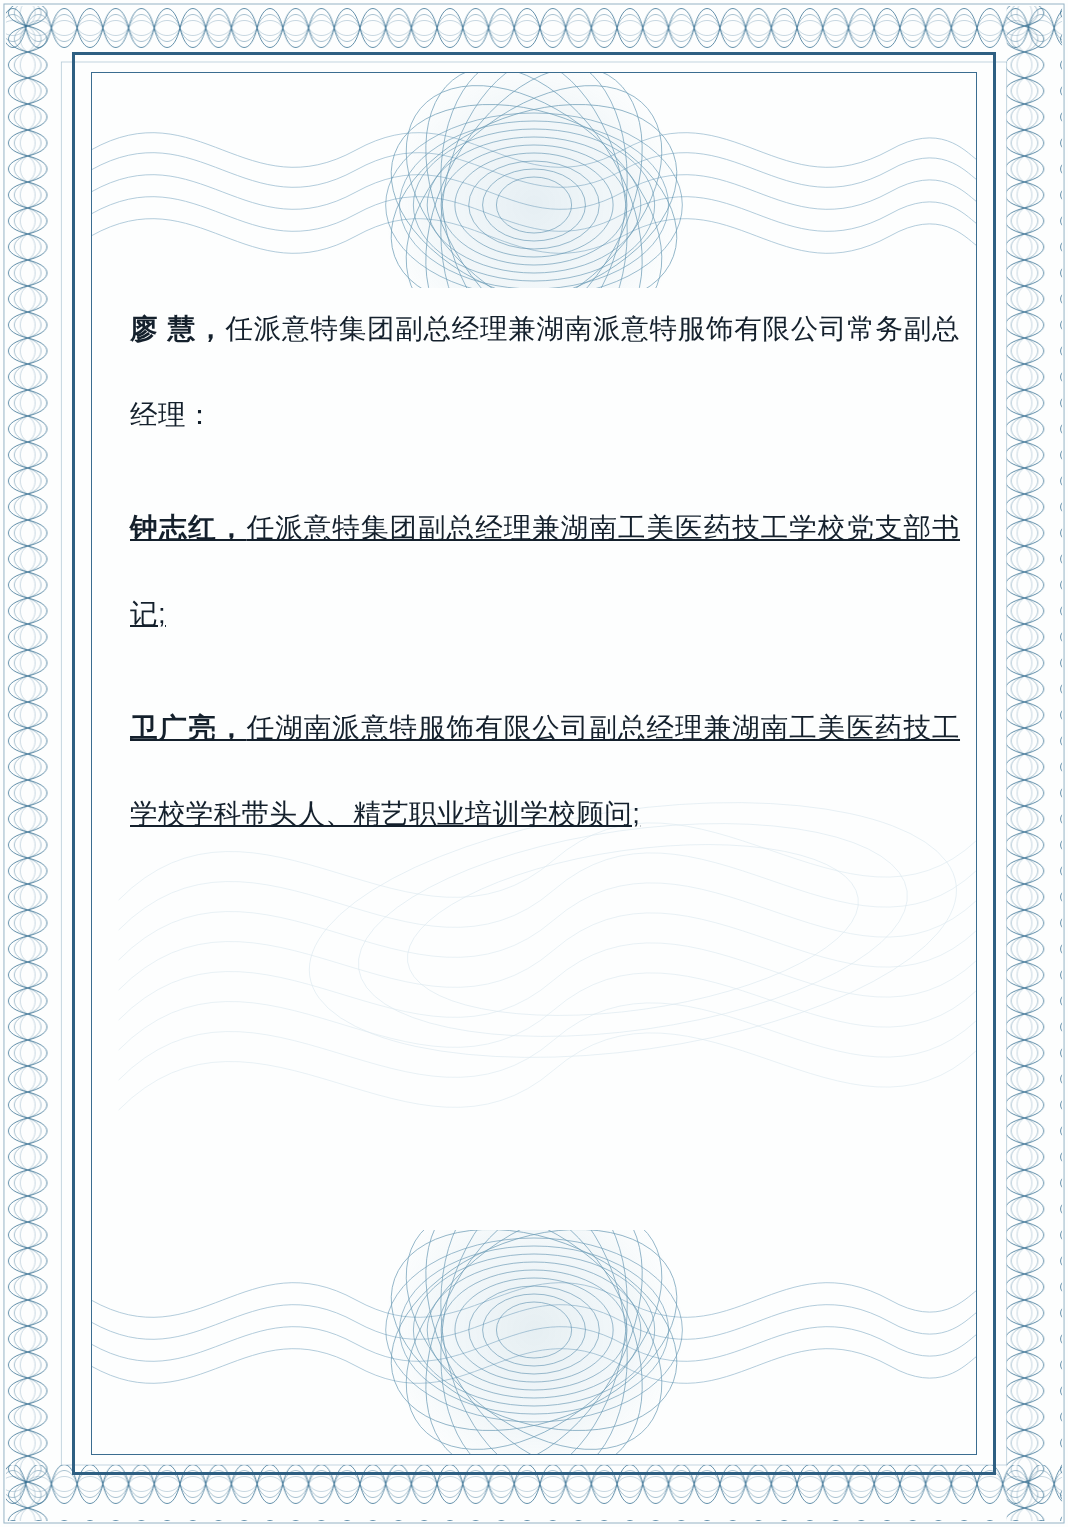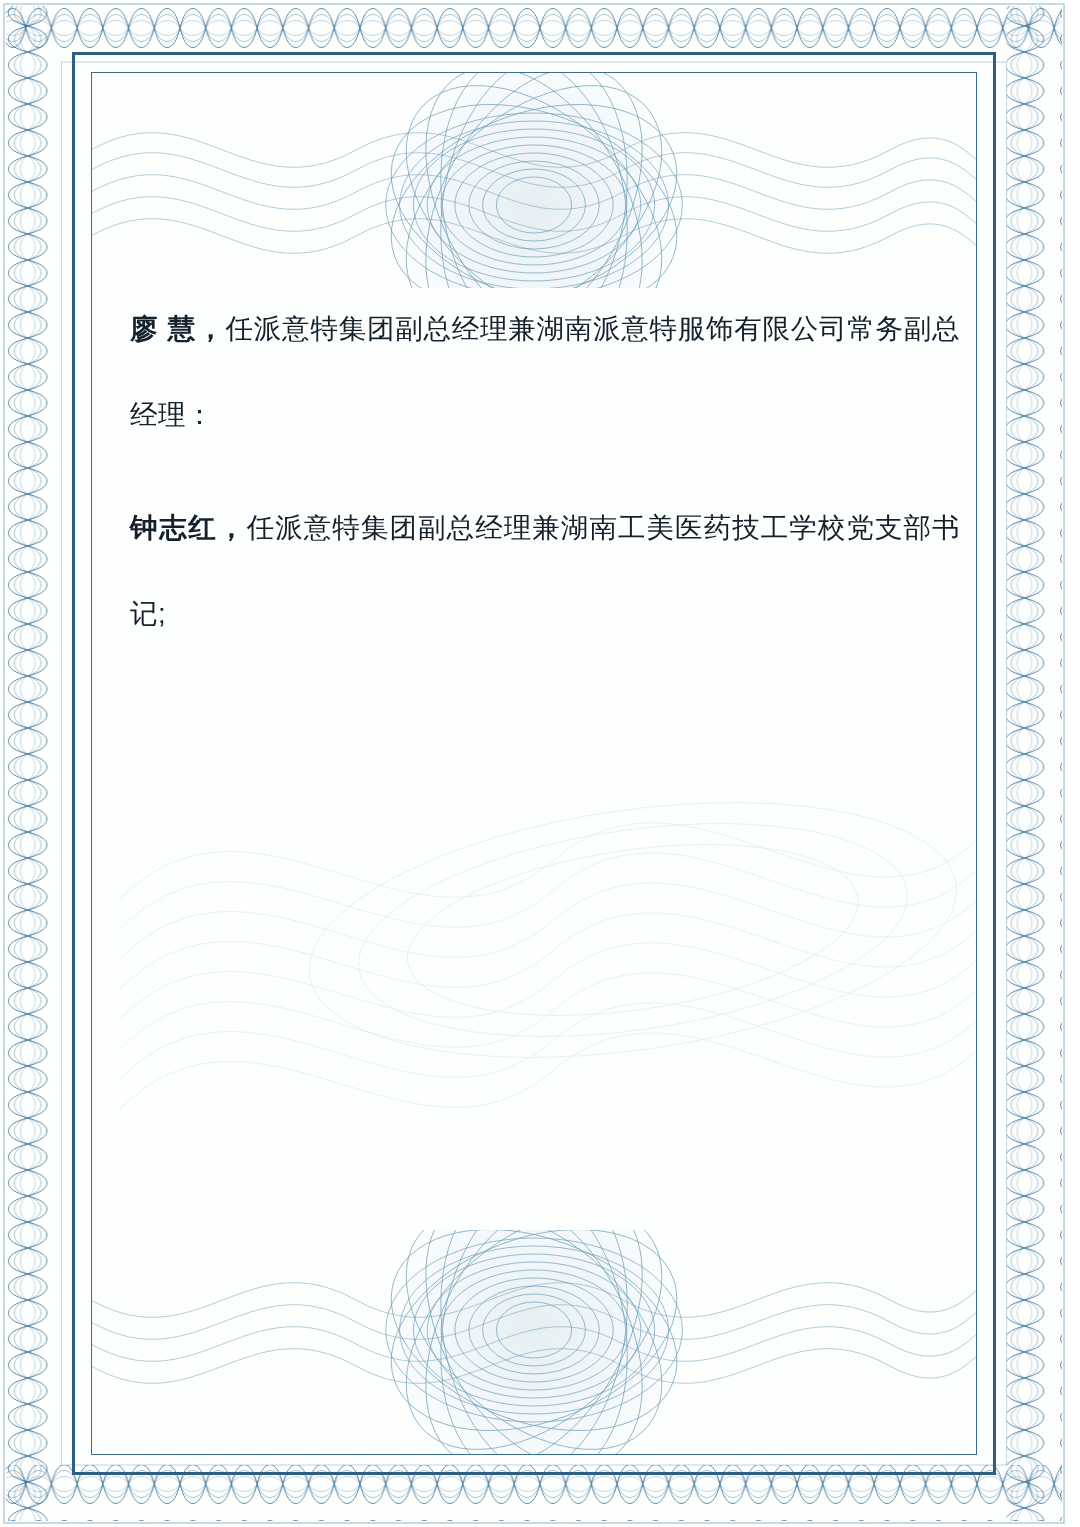--- a/index.html
+++ b/index.html
@@ -71,21 +71,21 @@
     white-space: normal;
     text-align: justify;
     text-justify: inter-ideograph;
   }
   .para .nm {
     font-weight: bold;
     letter-spacing: 1px;
   }
 
   
-  .para + .para { margin-top: 0px; }
+  .para + .para { margin-top: 0px; text-decoration: underline; }
 </style>
 </head>
 <body>
 
 <div class="certificate">
 
   <div class="border-layer">
     <svg viewBox="0 0 1080 1527" preserveAspectRatio="none" xmlns="http://www.w3.org/2000/svg">
       <defs>
 
@@ -213,16 +213,19 @@
     <p class="para">
       <span class="nm">廖 慧，</span><span>任派意特集团副总经理兼湖南派意特服饰有限公司常务副总经理：</span>
     </p>
 
     <p class="para">
       <span class="nm">钟志红，</span><span>任派意特集团副总经理兼湖南工美医药技工学校党支部书记;</span>
     </p>
 
 
 
+    <p class="para">
+      <span class="nm">卫广亮，</span><span>任湖南派意特服饰有限公司副总经理兼湖南工美医药技工学校学科带头人、精艺职业培训学校顾问;</span>
+    </p>
 
 
   </div>
 </div>
 
 </body></html>

